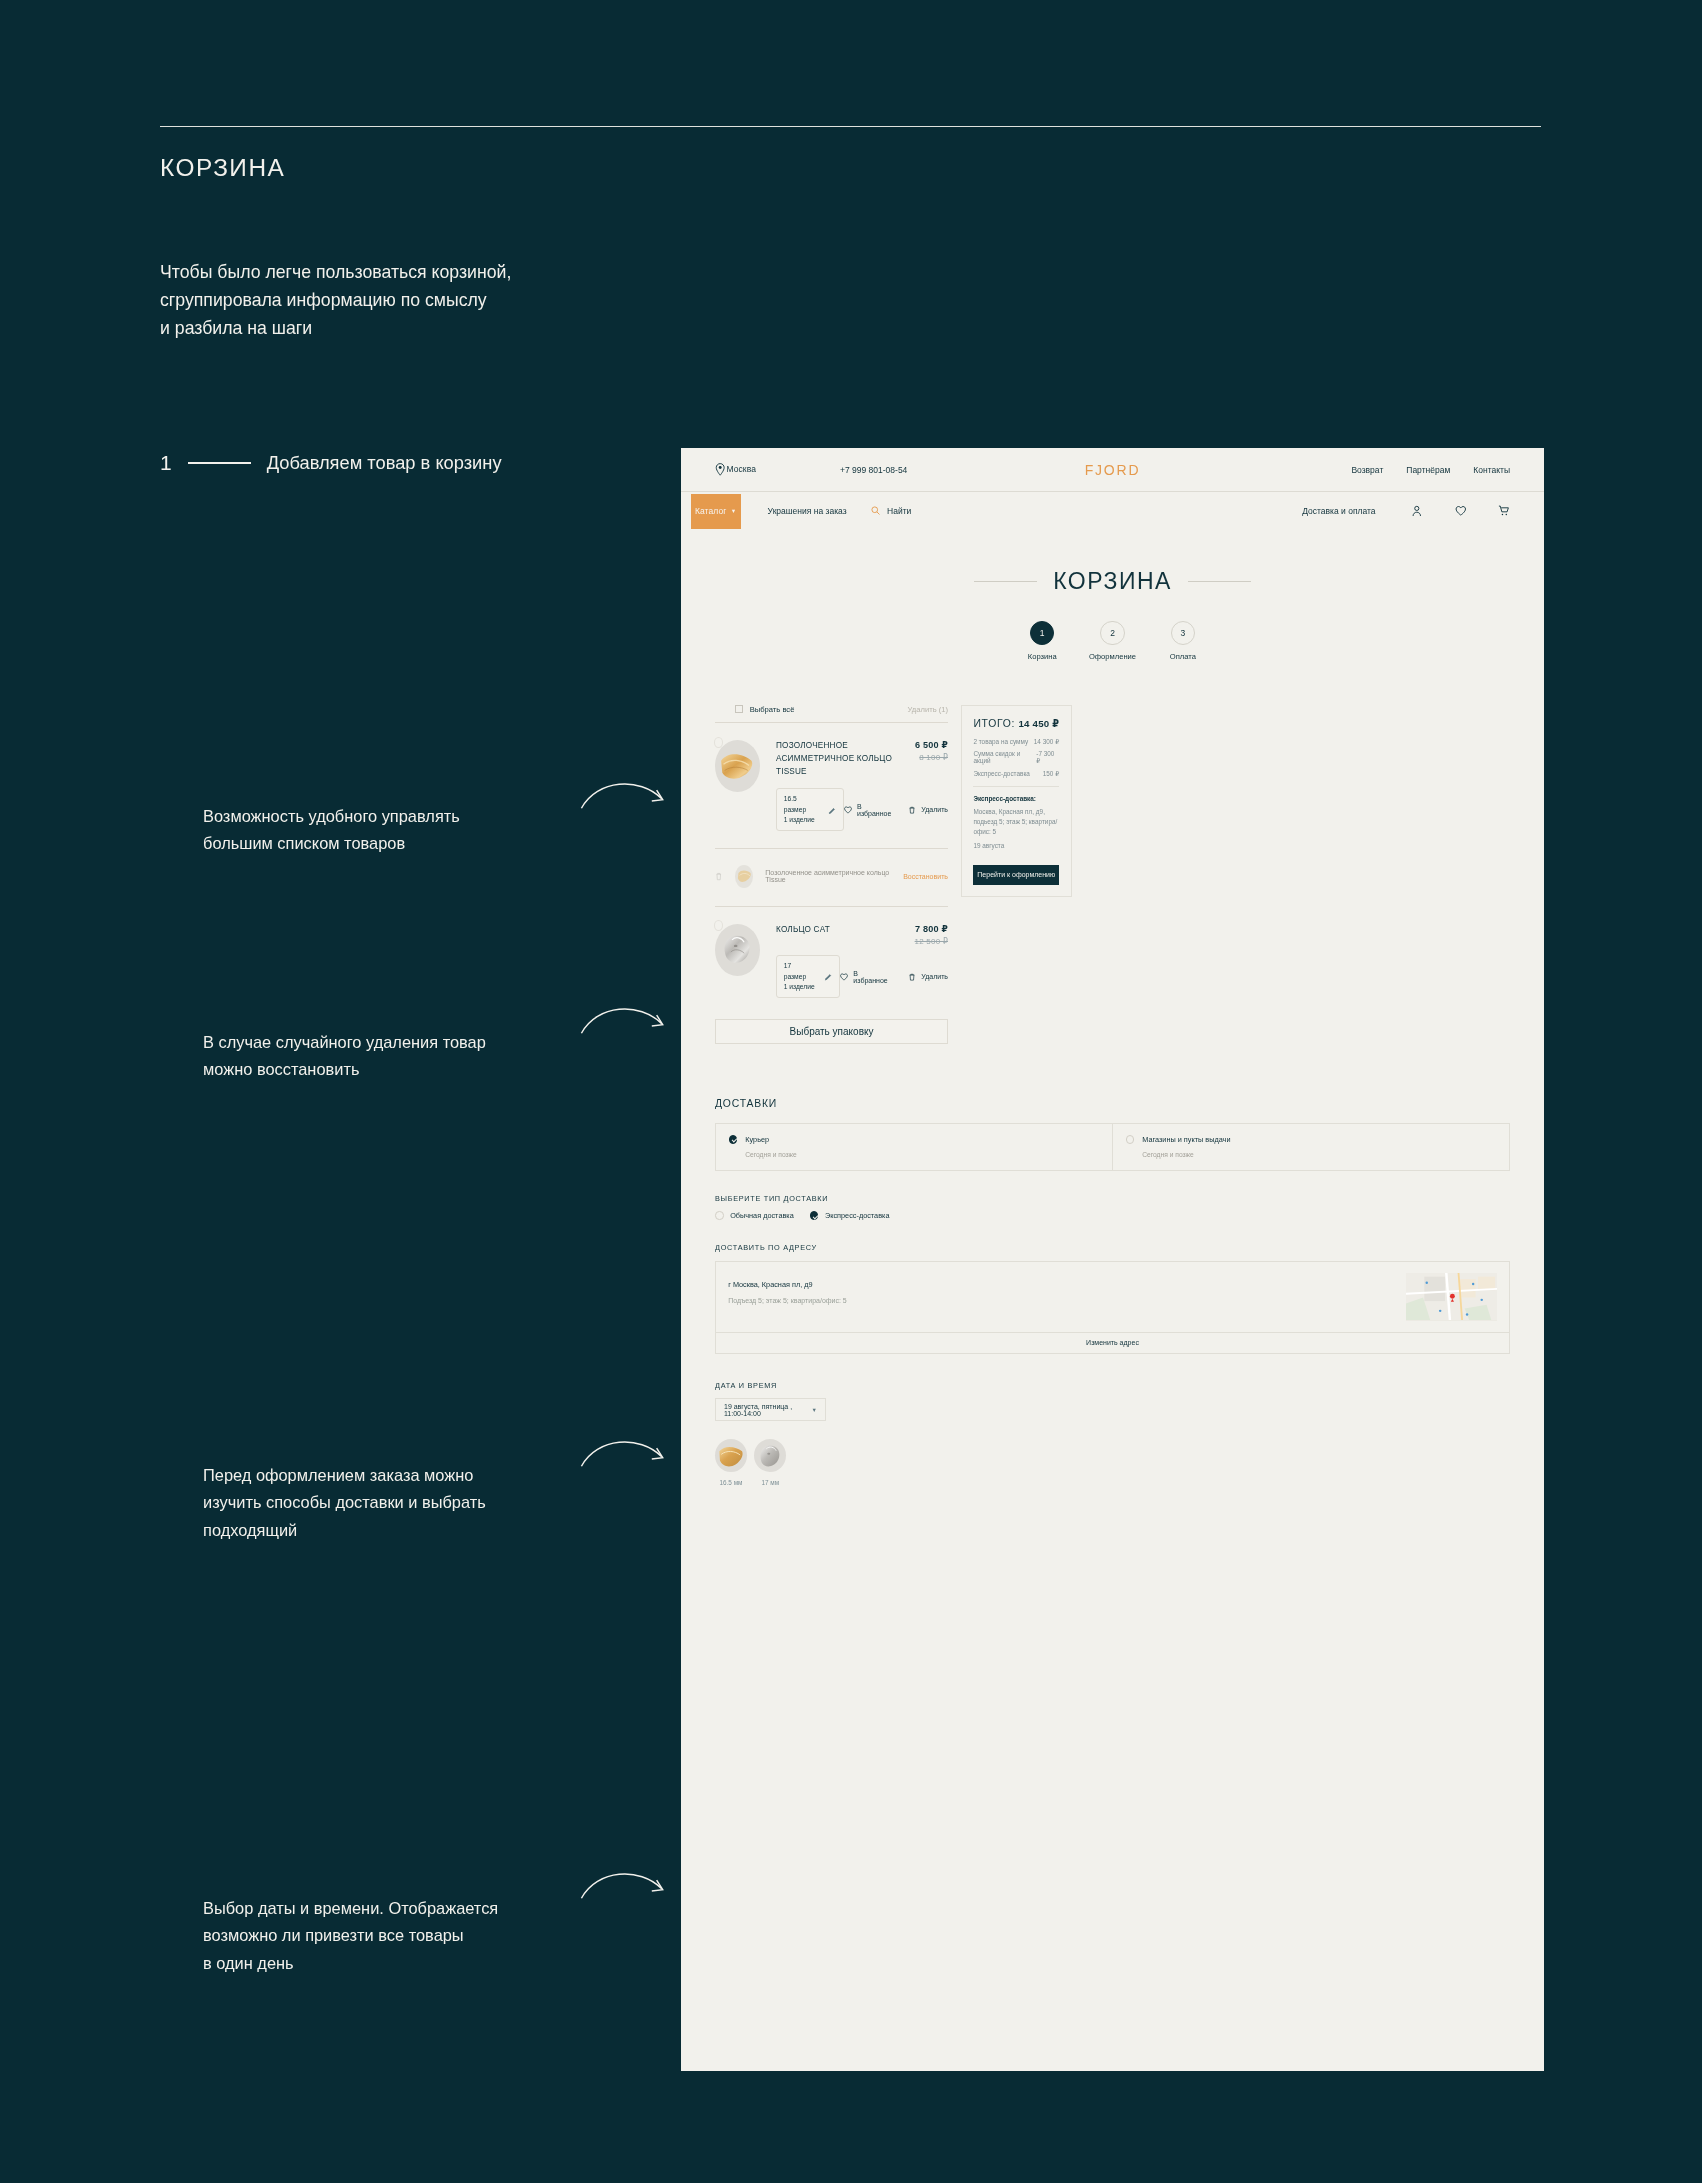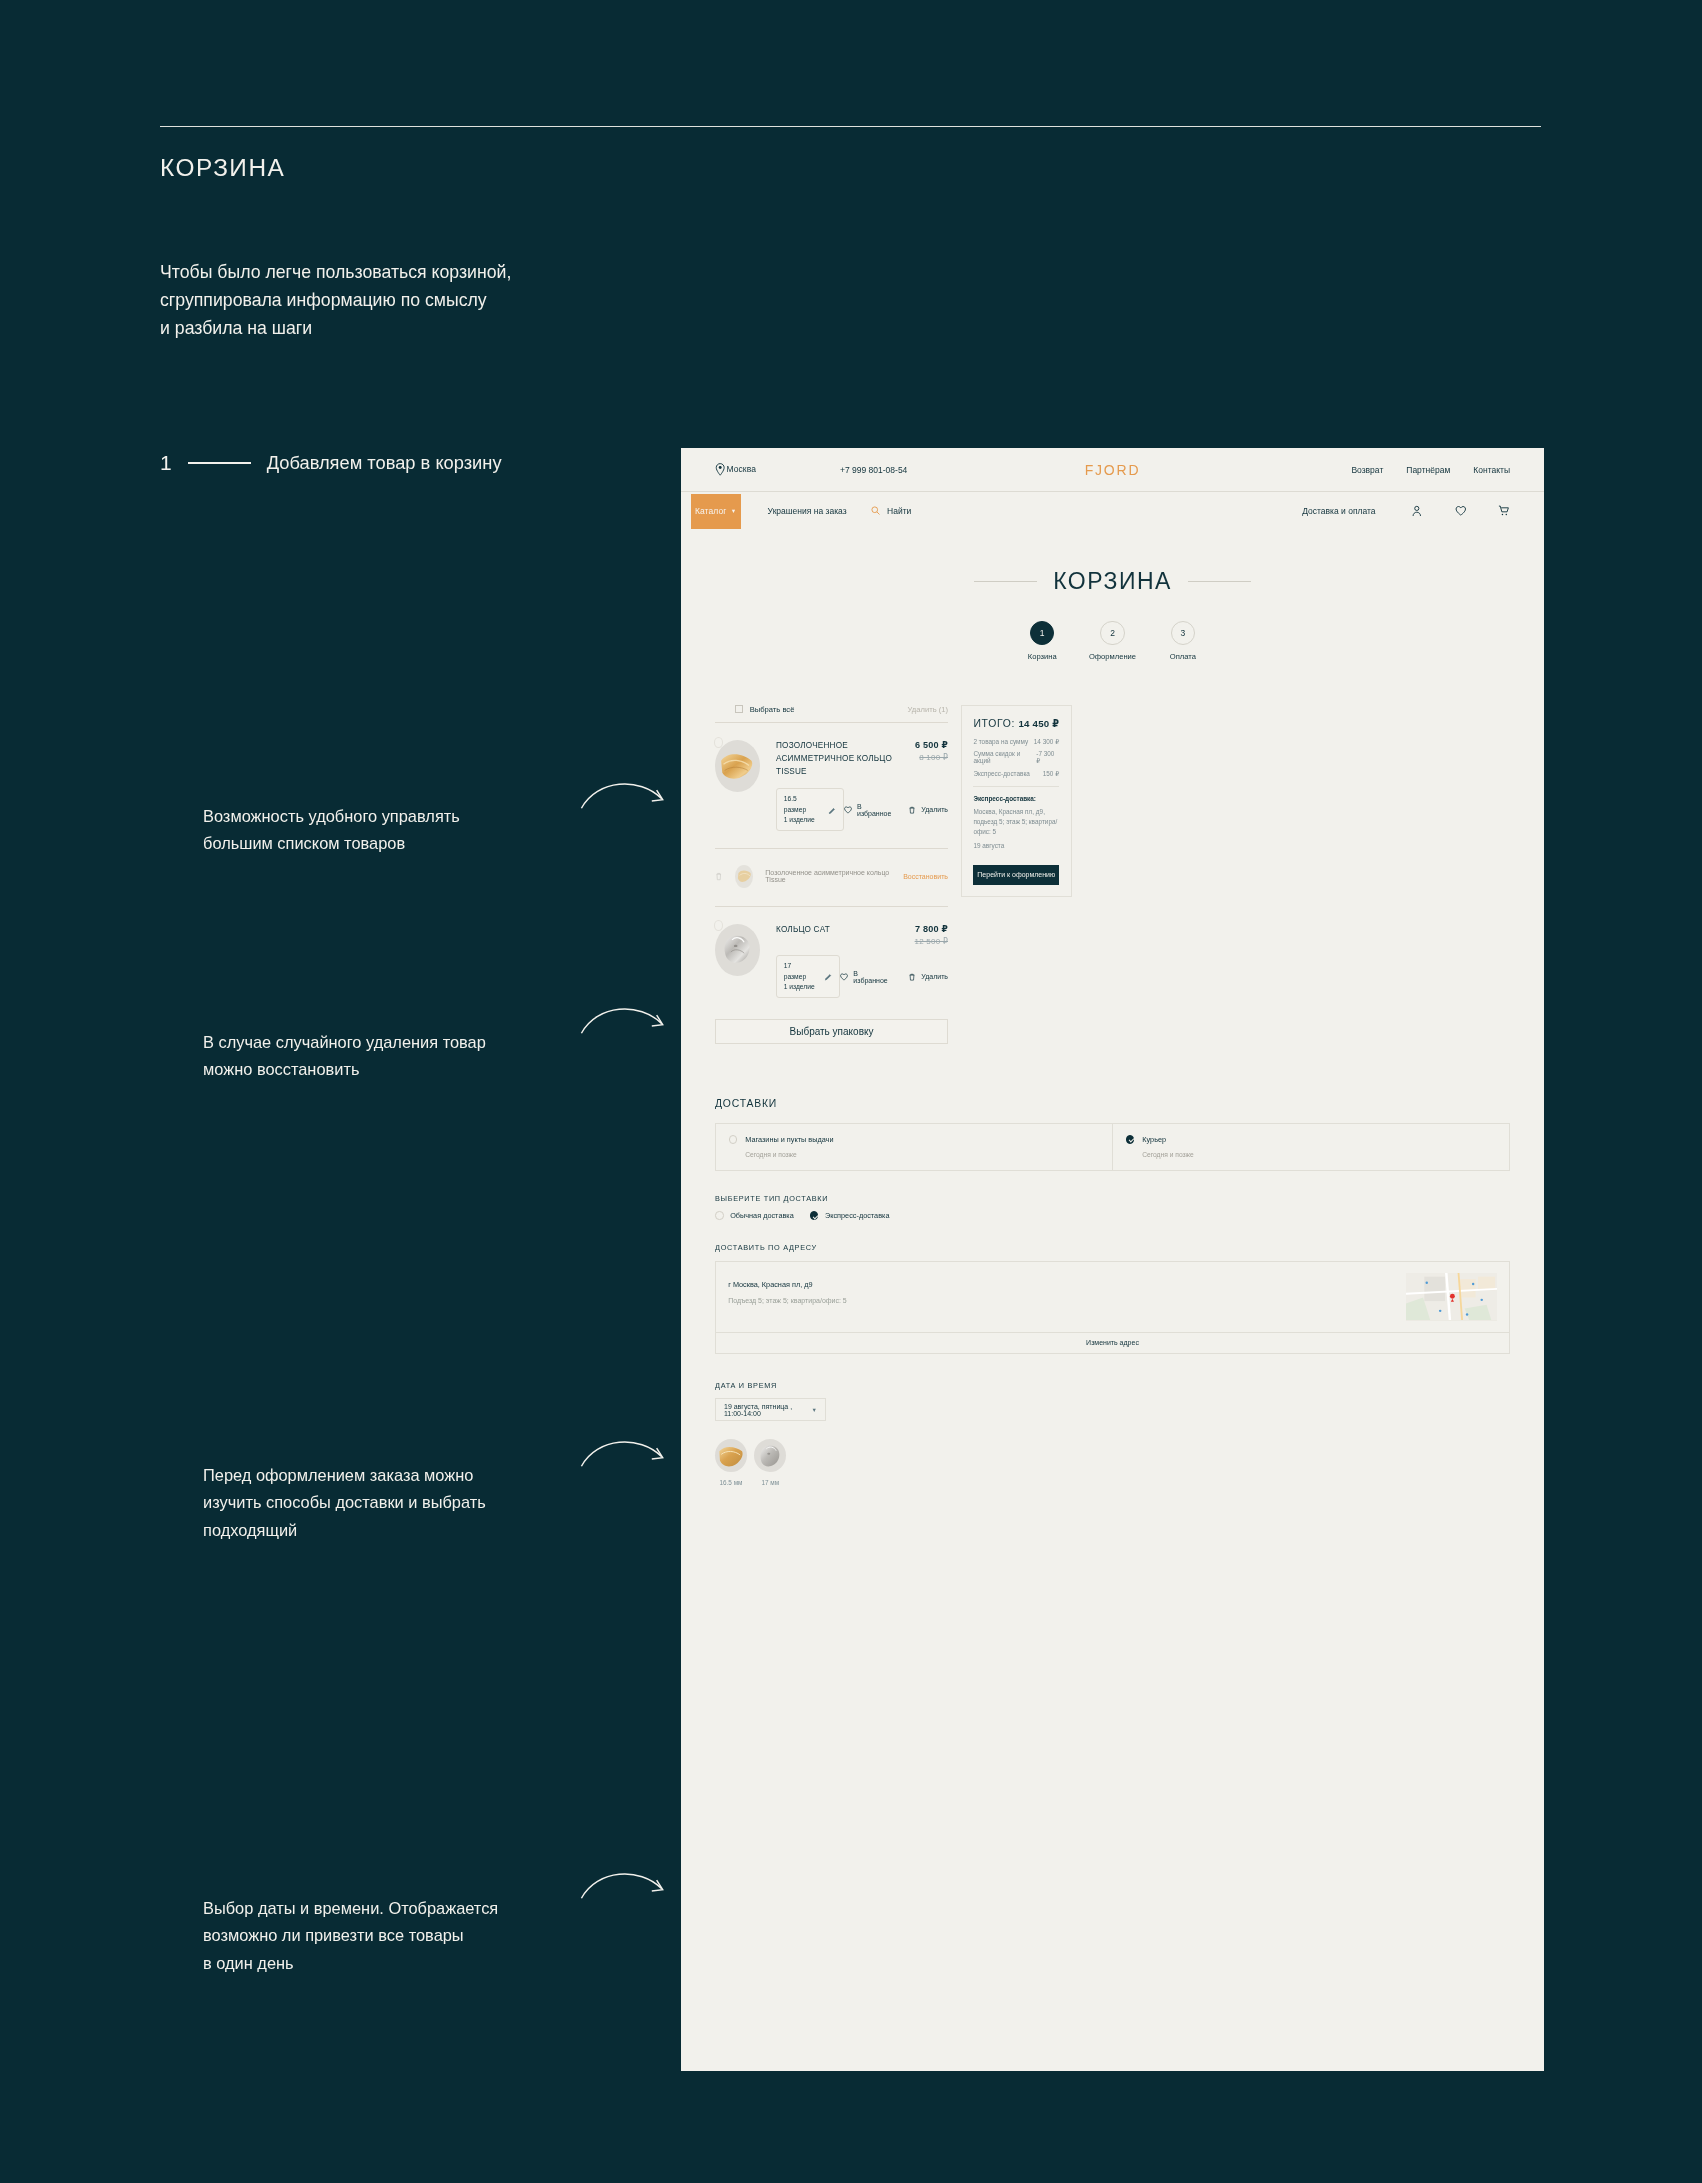--- a/index.html
+++ b/index.html
@@ -554,29 +554,29 @@
       </div>
     </div>
   </div>
 
   <div class="delivery">
     <h2 class="sec-h">ДОСТАВКИ</h2>
 
     <div class="dmethods">
       <div class="dm">
         <div class="dm-top">
+          <span class="radio on"></span>
+          <span class="t">Курьер</span>
+        </div>
+        <div class="dm-sub">Сегодня и позже</div>
+      </div>
+      <div class="dm">
+        <div class="dm-top">
           <span class="radio"></span>
           <span class="t">Магазины и пукты выдачи</span>
-        </div>
-        <div class="dm-sub">Сегодня и позже</div>
-      </div>
-      <div class="dm">
-        <div class="dm-top">
-          <span class="radio on"></span>
-          <span class="t">Курьер</span>
         </div>
         <div class="dm-sub">Сегодня и позже</div>
       </div>
     </div>
 
     <div class="dtype">
       <div class="sub-h">ВЫБЕРИТЕ ТИП ДОСТАВКИ</div>
       <div class="dtype-opts">
         <div class="opt">
           <span class="radio"></span>

